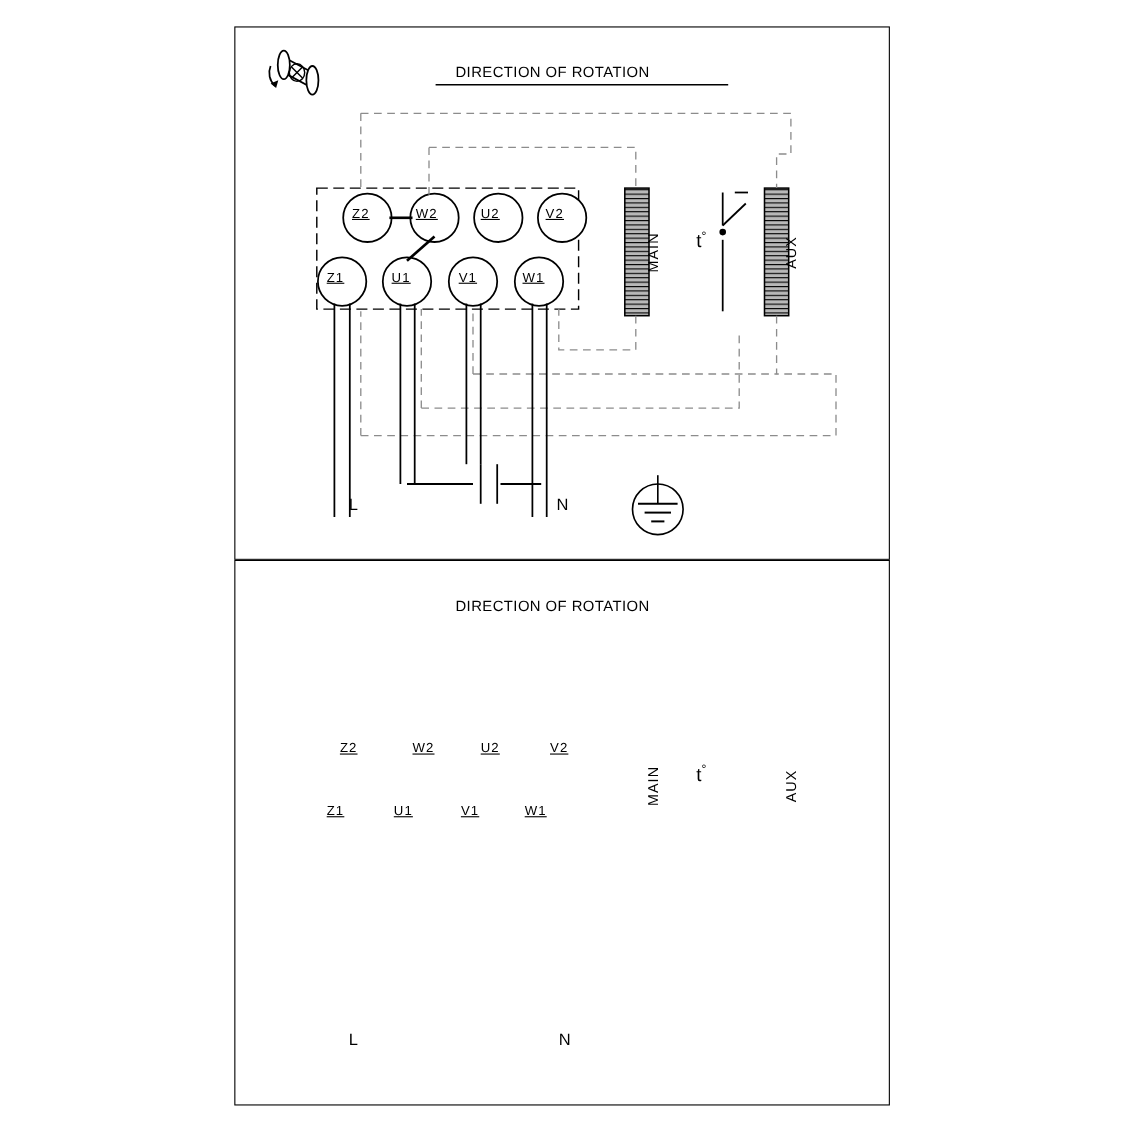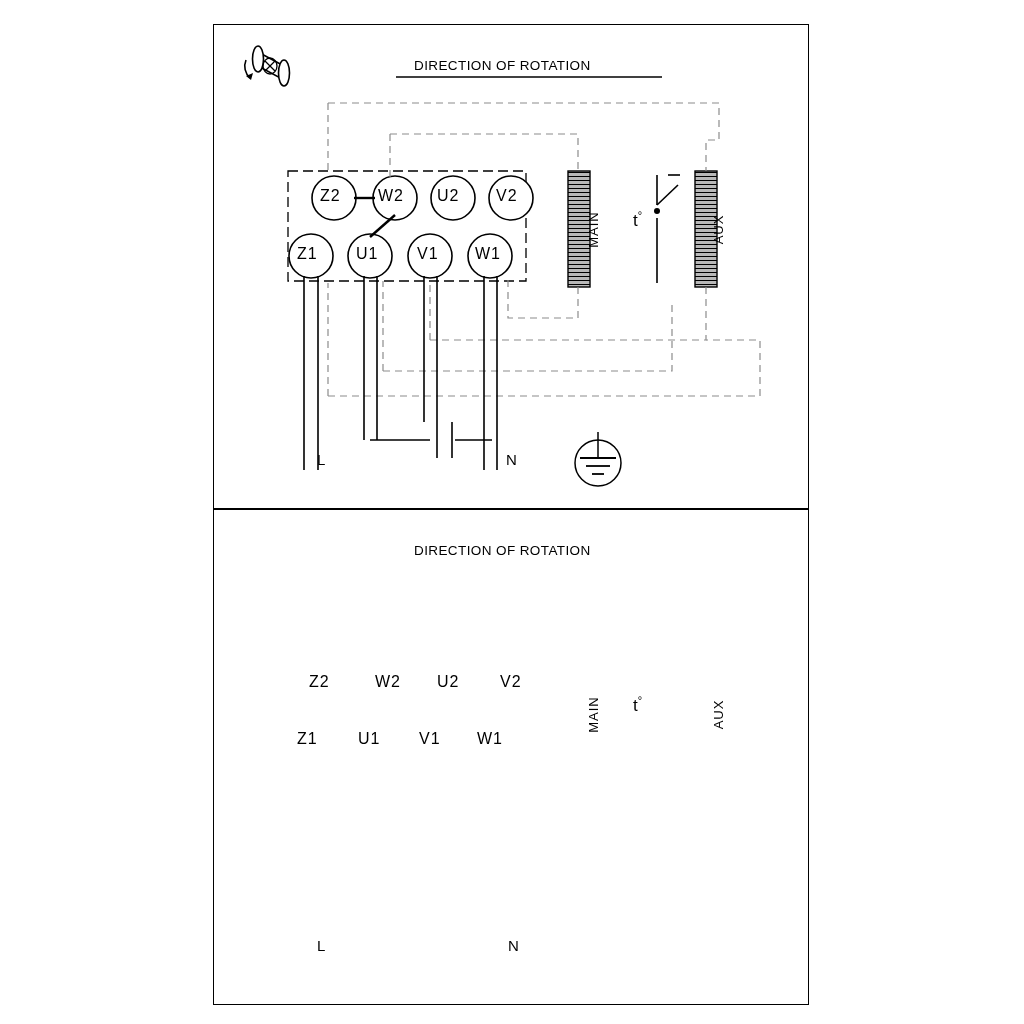--- a/index.html
+++ b/index.html
@@ -35,24 +35,25 @@
 
   .rot-label {
     position: absolute;
     font-size: 13.5px;
     letter-spacing: 0.4px;
     white-space: nowrap;
     color: #000;
   }
   .term-label {
     position: absolute;
-    font-size: 16px;
+    font-size: 12px;
     letter-spacing: 1px;
     white-space: nowrap;
     color: #000;
+    text-decoration: underline;
   }
   .coil-label {
     position: absolute;
     font-size: 13px;
     letter-spacing: 1px;
     white-space: nowrap;
     color: #000;
     transform-origin: 50% 50%;
   }
   .vert {

